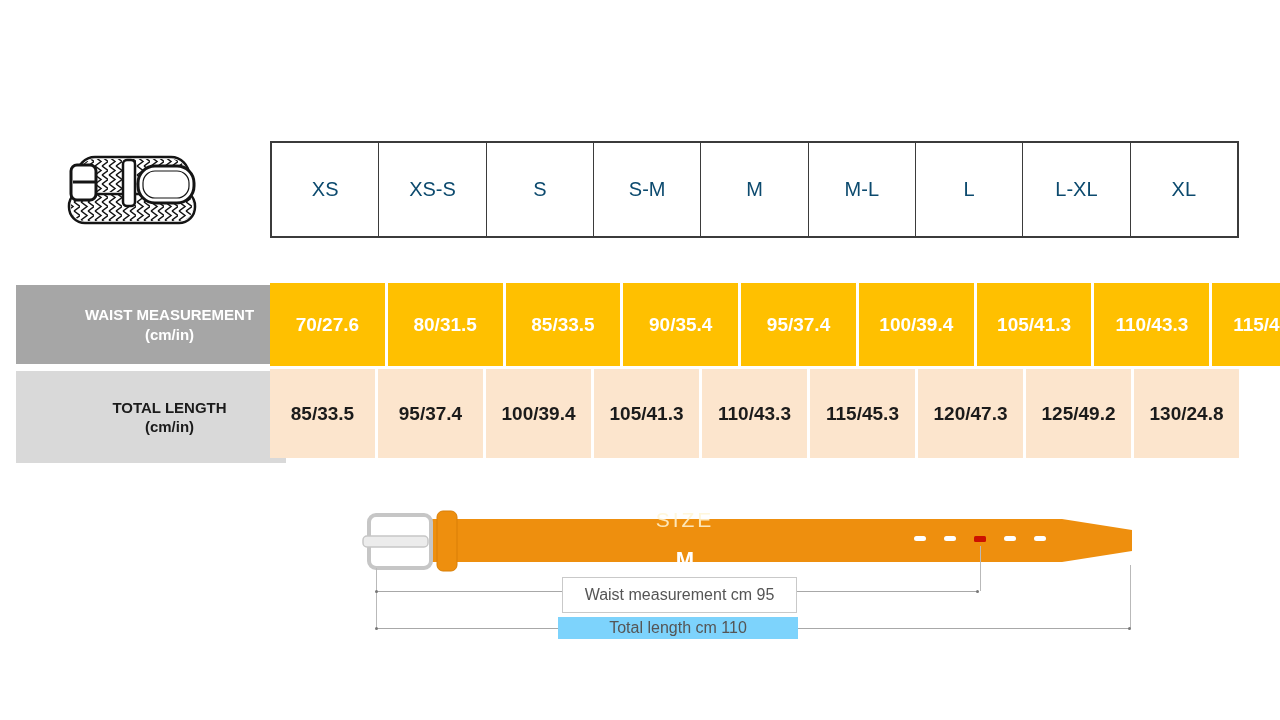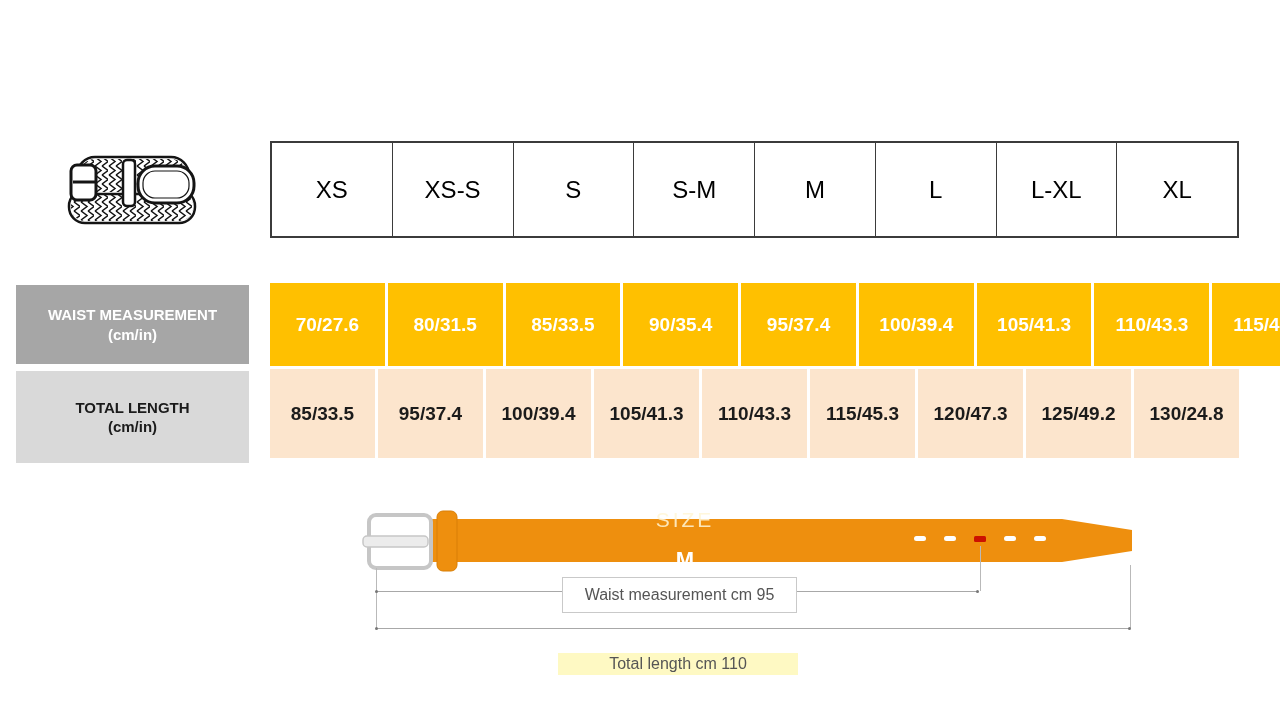--- a/index.html
+++ b/index.html
@@ -3,35 +3,35 @@
 <meta charset="utf-8">
 <style>
   html,body{margin:0;padding:0;background:#fff;}
   .screen{position:relative;width:1280px;height:720px;background:#fff;overflow:hidden;
           font-family:"Liberation Sans","DejaVu Sans",sans-serif;}
 
   
   .size-header{position:absolute;left:270px;top:141px;width:969px;height:97px;
                display:flex;border:2px solid #3b3b3b;box-sizing:border-box;}
   .size-header .hcell{flex:1;display:flex;align-items:center;justify-content:center;
-               border-left:1px solid #3b3b3b;font-size:24px;color:#000000;}
+               border-left:1px solid #3b3b3b;font-size:20px;color:#0c4a6e;}
   .size-header .hcell:first-child{border-left:none;}
 
   
   .row-values{position:absolute;left:270px;display:flex;gap:3px;}
   .row-values .vcell{flex:1;display:flex;align-items:center;justify-content:center;
                font-weight:bold;font-size:19px;}
   .waist-values{top:283px;width:1057px;height:83px;}
   .waist-values .vcell{background:#FFC000;color:#fff;}
   .length-values{top:369px;width:969px;height:89px;}
   .length-values .vcell{background:#FCE5CD;color:#1b1b1b;}
 
   .row-label{position:absolute;left:16px;width:233px;display:flex;flex-direction:column;
              align-items:center;justify-content:center;text-align:center;
-             font-weight:bold;font-size:15px;line-height:1.3;}
+             font-weight:bold;font-size:15px;line-height:1.3;padding-left:37px;}
   .waist-label{top:285px;height:79px;background:#A6A6A6;color:#fff;}
   .length-label{top:371px;height:92px;background:#D9D9D9;color:#1b1b1b;}
 
   
   .belt-diagram{position:absolute;left:360px;top:505px;width:800px;height:150px;}
   .belt-diagram svg{position:absolute;left:0;top:0;}
   .size-text{position:absolute;left:255px;top:22px;width:140px;height:26px;
              display:flex;align-items:center;justify-content:center;gap:15px;flex-direction:column;}
   .size-text .size-word{color:rgba(255,246,214,0.85);font-size:21px;letter-spacing:3px;}
   .size-text .size-letter{color:#fff;font-size:22px;font-weight:bold;}
@@ -46,22 +46,22 @@
              border-radius:50%;background:#777;}
   .dim-line::before{left:-1px;} .dim-line::after{right:-1px;}
   .waist-line{left:16px;top:86px;width:602px;}
   .length-line{left:16px;top:123px;width:754px;}
 
   .waist-box{position:absolute;left:202px;top:72px;width:235px;height:36px;z-index:2;
              background:#fff;border:1px solid #c9c9c9;box-sizing:border-box;
              display:flex;align-items:center;justify-content:center;
              font-size:16px;color:#555;}
   .length-text{position:absolute;left:198px;top:112px;width:240px;height:22px;z-index:2;
-             background:#fef9c3;display:flex;align-items:center;justify-content:center;
-             font-size:16px;color:#555;margin-top:36px;}
+             background:#7dd3fc;display:flex;align-items:center;justify-content:center;
+             font-size:16px;color:#555;}
 
   
   .braided-belt{position:absolute;left:66px;top:148px;}
 </style>
 </head>
 <body>
 
 <div class="screen">
 
   <div class="braided-belt">
@@ -88,20 +88,21 @@
       <rect x="77" y="23" width="46" height="27" rx="12" fill="none" stroke="#141414" stroke-width="1.2"></rect>
     </svg>
   </div>
 
   <div class="size-header">
     <div class="hcell">XS</div>
     <div class="hcell">XS-S</div>
     <div class="hcell">S</div>
     <div class="hcell">S-M</div>
     <div class="hcell">M</div>
+    <div class="hcell">M-L</div>
     <div class="hcell">L</div>
     <div class="hcell">L-XL</div>
     <div class="hcell">XL</div>
   </div>
 
   <div class="row-label waist-label">
     <span>WAIST MEASUREMENT</span>
     <span>(cm/in)</span>
   </div>
   <div class="row-values waist-values">

